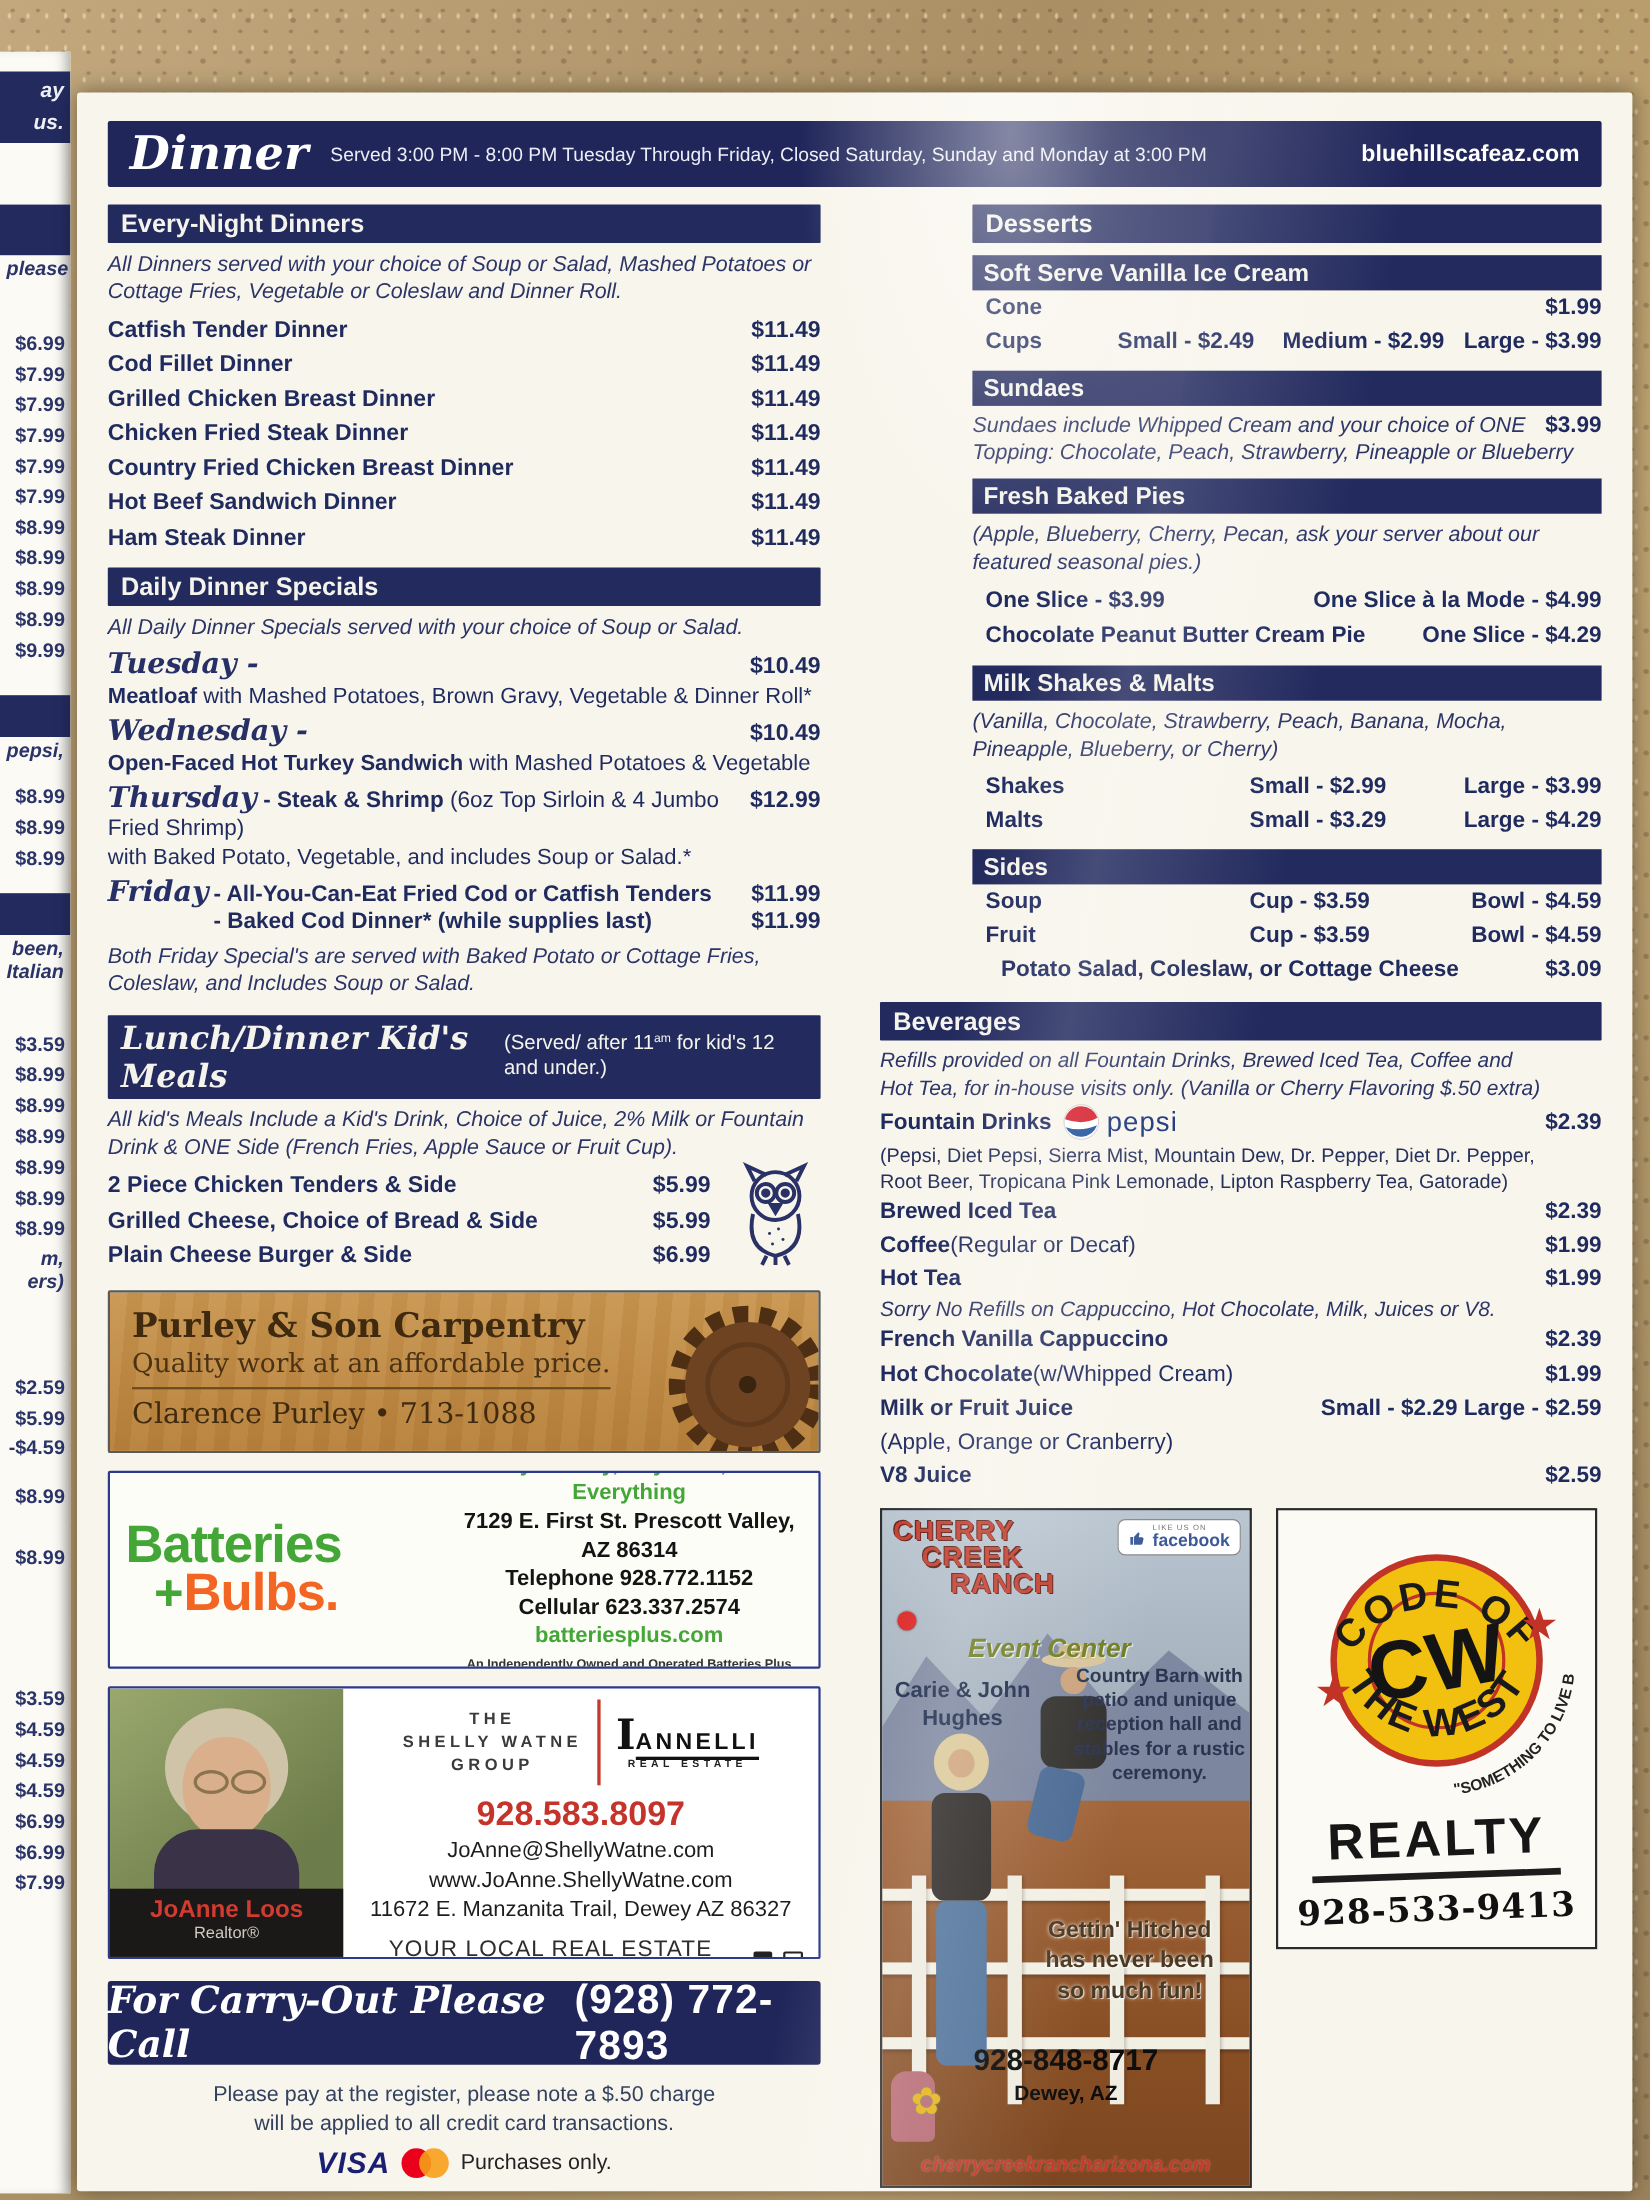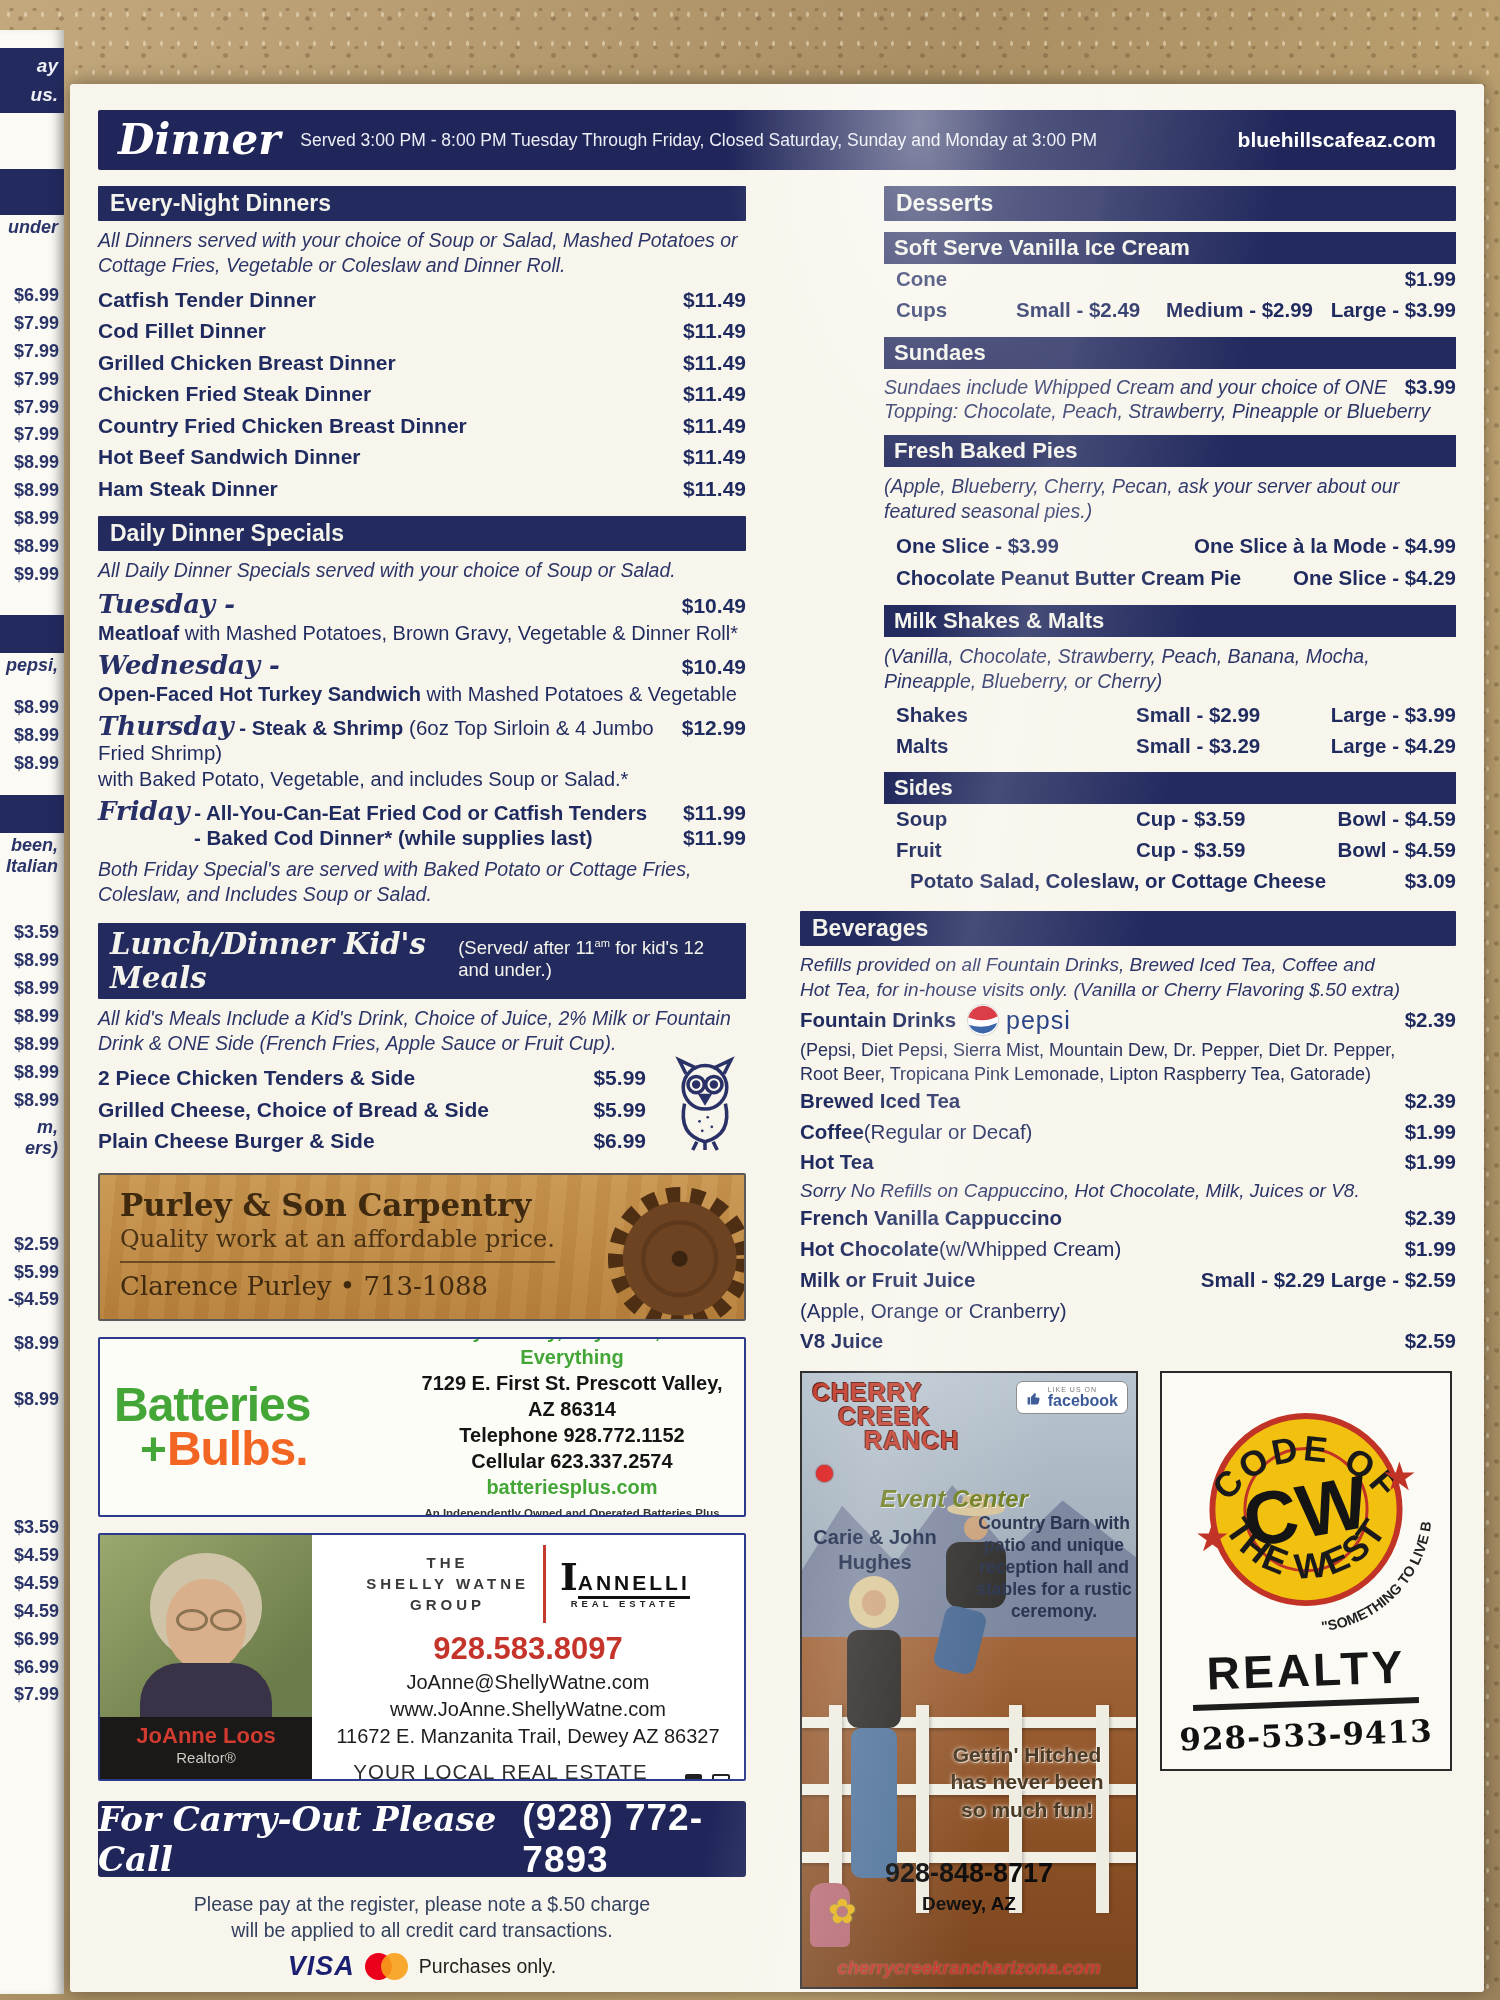--- a/index.html
+++ b/index.html
@@ -8,21 +8,21 @@
     font-family:"Liberation Sans", sans-serif;
     background-color:#b49a6e;
     background-image:
       radial-gradient(rgba(90,60,30,.30) 1.5px, transparent 2.5px),
       radial-gradient(rgba(255,245,220,.45) 1px, transparent 2px),
       radial-gradient(rgba(60,40,20,.25) 2px, transparent 3px),
       linear-gradient(115deg,#c2a87c,#a98f63 40%,#bfa371 70%,#9c835c);
     background-size:23px 19px,17px 29px,41px 37px,100% 100%;
   }
   .prev-page{
-    position:absolute;left:0;top:30px;width:64px;bottom:6px;
+    position:absolute;left:0;top:47px;width:64px;bottom:6px;
     background:#fbfaf4;box-shadow:inset -10px 0 12px -7px rgba(0,0,0,.35);
     overflow:hidden;color:#2b3468;
   }
   .pp-band{background:#232a5e;color:#eef0f6;font-style:italic;font-weight:bold;
     text-align:right;padding:4px 6px;font-size:19px;line-height:1.5;white-space:pre-line;}
   .pp-label{font-style:italic;font-weight:bold;text-align:right;padding:2px 6px;
     font-size:18px;white-space:pre-line;}
   .pp-prices{font-weight:bold;text-align:right;padding:0 5px;font-size:18px;
     line-height:1.55;white-space:pre-line;}
   .page{
@@ -182,21 +182,21 @@
   .cw-phone{font-family:"DejaVu Serif",serif;font-weight:bold;font-size:31px;color:#111;letter-spacing:1px;transform:rotate(-2deg);}
   sup{font-size:.6em;}
 </style>
 </head>
 <body>
 
 <div class="prev-page">
   <div class="pp-band" style="margin-top:18px;">ay
 us.</div>
   <div class="pp-band" style="margin-top:56px;height:38px;"></div>
-  <div class="pp-label">under</div>
+  <div class="pp-label">please</div>
   <div class="pp-prices" style="margin-top:42px;">$6.99
 $7.99
 $7.99
 $7.99
 $7.99
 $7.99
 $8.99
 $8.99
 $8.99
 $8.99

